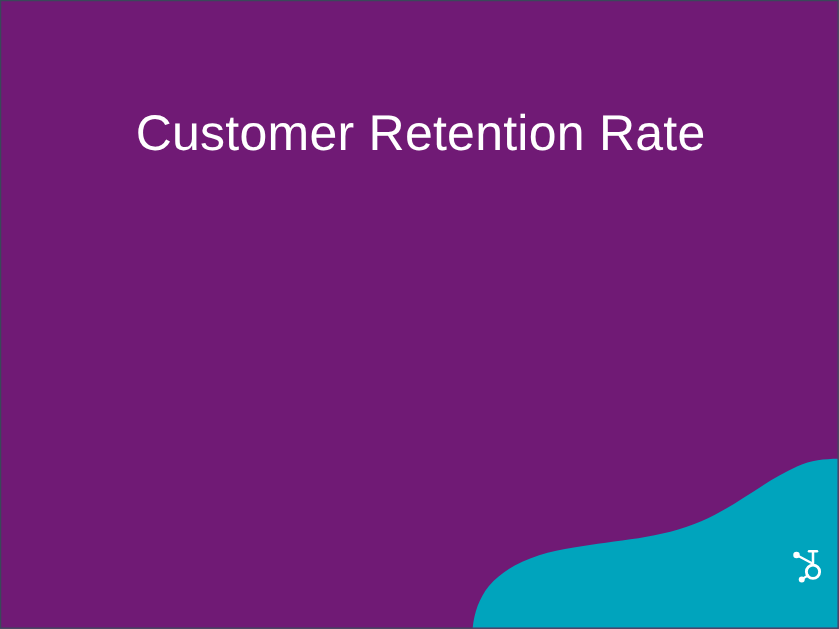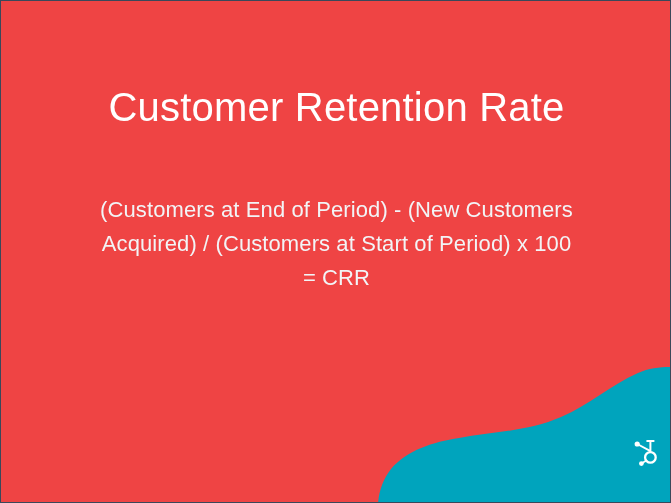--- a/index.html
+++ b/index.html
@@ -10,21 +10,21 @@
     width: 671px;
     height: 503px;
     overflow: hidden;
     font-family: "Liberation Sans", sans-serif;
     background: #ffffff;
   }
   .slide {
     position: relative;
     width: 671px;
     height: 503px;
-    background: #ef4444;
+    background: #701a75;
     overflow: hidden;
     box-sizing: border-box;
     border: 1px solid #3a485a;
   }
   .blob-layer {
     position: absolute;
     left: 0;
     top: 0;
     width: 671px;
     height: 503px;
@@ -87,25 +87,20 @@
              C 528,430 492,431 458,437
              C 432,441 406,449 390,468
              C 382,478 378,490 377,503
              L 671,503 Z" fill="#00a4bd"></path>
   </svg>
 
   <div class="content">
 
     <div class="slide-title">Customer Retention Rate</div>
 
-    <div class="formula-block">
-      <span class="formula-line">(Customers at End of Period) - (New Customers</span>
-      <span class="formula-line">Acquired) / (Customers at Start of Period) x 100</span>
-      <span class="formula-line">= CRR</span>
-    </div>
 
   </div>
 
   <div class="logo-wrap">
     <svg width="26" height="29" viewBox="0 0 26 29" fill="none">
 
       <circle cx="4.2" cy="5.0" r="2.6" fill="#ffffff"></circle>
 
       <path d="M4.2 5.0 L16.6 11.6" stroke="#ffffff" stroke-width="1.9" stroke-linecap="round"></path>
 

